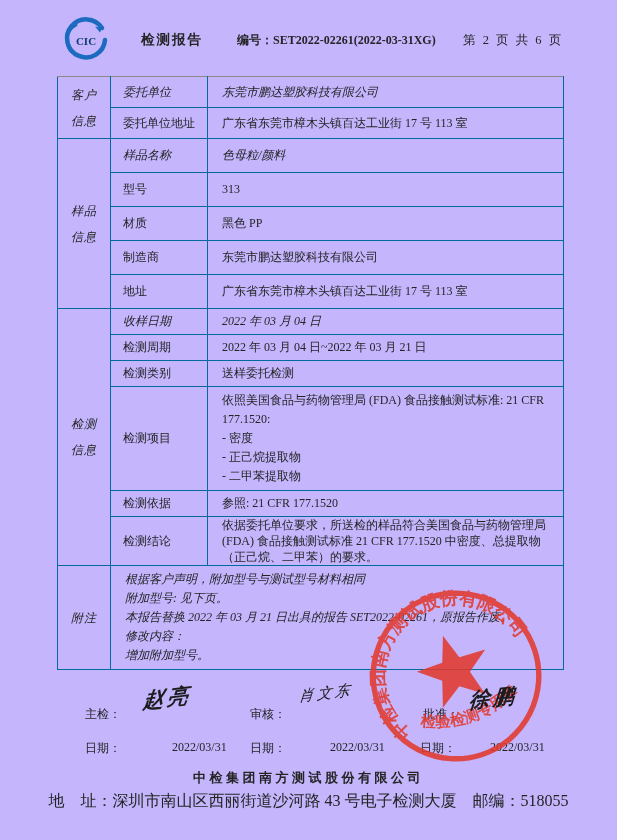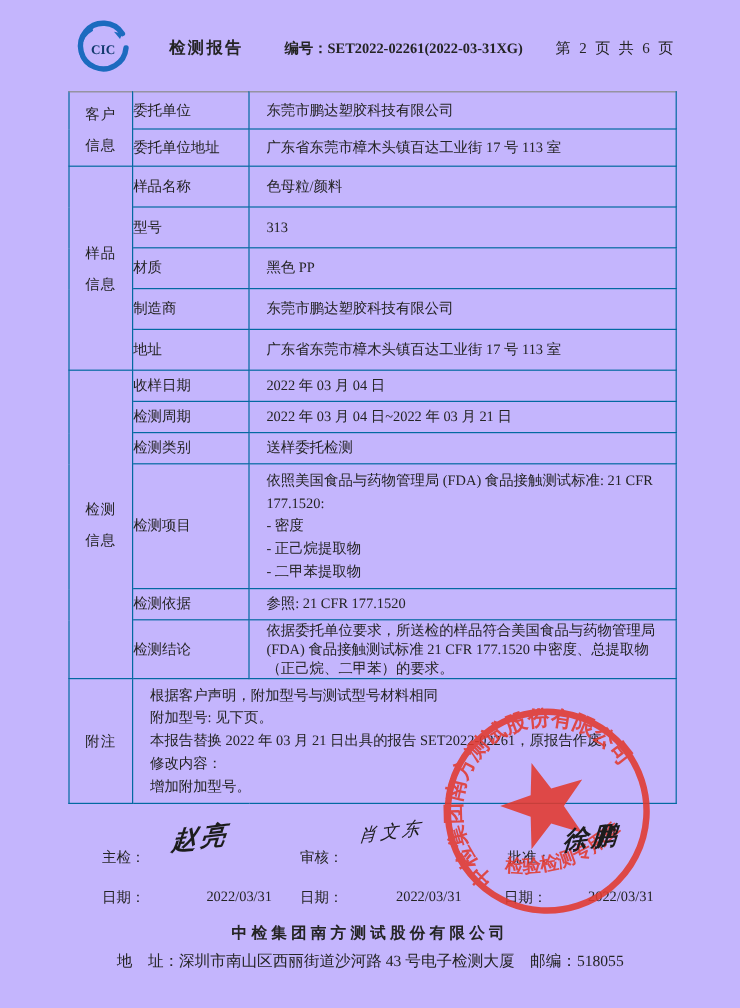--- a/index.html
+++ b/index.html
@@ -15,23 +15,23 @@
   .hdr-logo { position:absolute; left:62px; top:16px; width:48px; height:48px; }
   .hdr-title { position:absolute; left:141px; top:31px; font-size:13.5px; font-weight:bold; letter-spacing:2px; }
   .hdr-no { position:absolute; left:237px; top:32px; font-size:12px; font-weight:bold; }
   .hdr-page { position:absolute; left:463px; top:32px; font-size:12.5px; font-weight:normal; letter-spacing:2px; }
 
   
   table.report { position:absolute; left:57px; top:76px; width:506px;
     border-collapse:collapse; table-layout:fixed; font-size:12px; }
   table.report td { border:1px solid #0369a1; vertical-align:middle; }
   table.report { border:1.5px solid #8a8a8a; }
-  tr.sec-start td { border-top:1.5px solid #8a8a8a; }
+  tr.sec-start td { border-top:1.5px solid #8a8a8a;font-style:italic; }
   td.sec { text-align:center; white-space:pre-line; line-height:26px; letter-spacing:1px; }
-  td.lbl { }
+  td.lbl { padding-left:12px; }
   td.val { padding-left:14px; padding-right:8px; }
   .multiline { white-space:pre-line; line-height:19px; padding-top:4px; padding-bottom:4px;margin-top:19px; }
   .wrapline { line-height:16px; }
   .r31 { height:31px; } .r34 { height:34px; } .r26 { height:26px; }
   .r85 { height:85px; } .r48 { height:48px; } .r92 { height:92px; }
 
   
   .signs { position:absolute; left:57px; top:682px; width:506px; height:78px; font-size:12px; }
   .sig-label { position:absolute; top:24px; }
   .sig-name {
@@ -40,21 +40,21 @@
   }
   .date-label { position:absolute; top:58px;text-align:center; }
   .date-val { position:absolute; top:58px; }
 
   
   .stamp { position:absolute; left:366px; top:586px; width:180px; height:180px; z-index:5; opacity:.88; }
 
   
   .footer { position:absolute; left:0; top:769px; width:617px; text-align:center; }
   .f-company { font-size:13px; font-weight:bold; letter-spacing:3.5px; margin-bottom:5px; }
-  .f-line { font-size:13px; line-height:17px; }
+  .f-line { font-size:16px; line-height:17px; }
   .f-link { color:#0017e6; text-decoration:underline; }
 </style>
 </head>
 <body>
 
 <div class="page">
 
   <svg class="hdr-logo" viewBox="0 0 48 48">
     <path d="M 40 12 A 19 19 0 1 0 43 24" fill="none" stroke="#1c6bbf" stroke-width="4.5" stroke-linecap="round"></path>
     <path d="M 40 12 l -7 -1.5 l 5 6 z" fill="#1c6bbf"></path>

